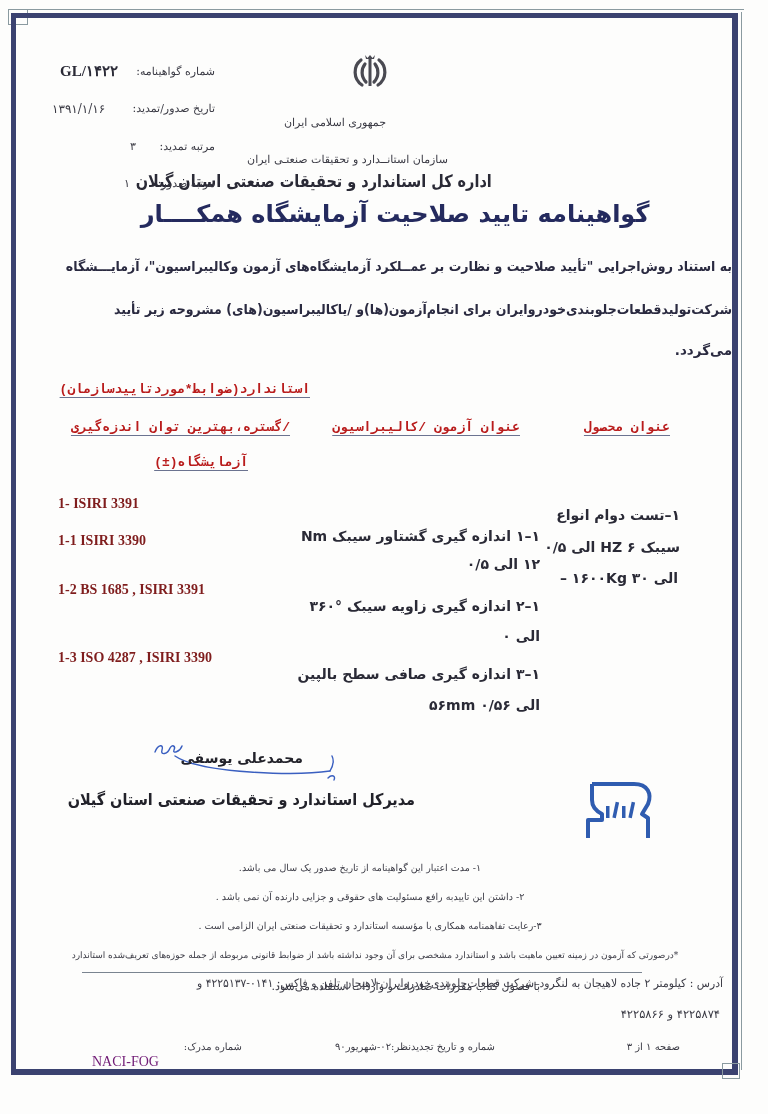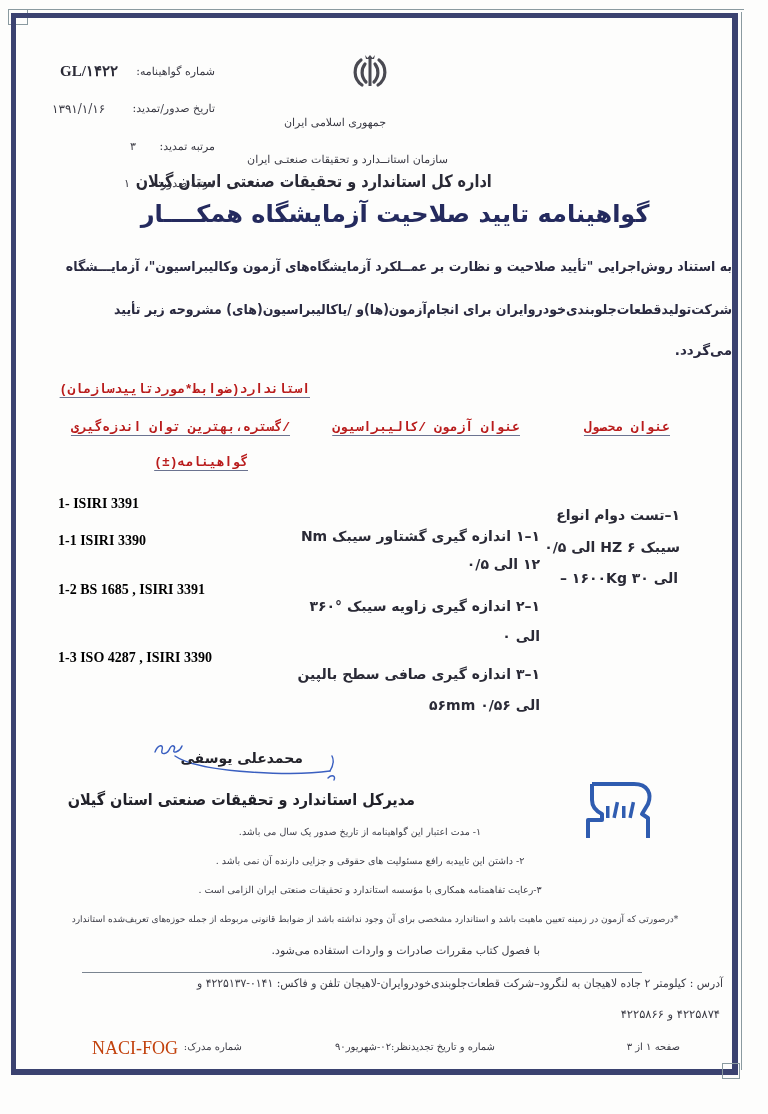--- a/index.html
+++ b/index.html
@@ -15,24 +15,24 @@
   .bar { position: absolute; background: #3b4270; }
   .thin { position: absolute; border: 1px solid #8a9aa0; }
   
   .meta { font-family: "DejaVu Serif", serif; font-size: 11px; color: #3a3a44; white-space: nowrap; }
   .meta-strong { font-family: "Liberation Serif", serif; font-weight: bold; font-size: 15px; color: #2a2a36; }
   .org-head { font-family: "DejaVu Sans", sans-serif; font-weight: bold; font-size: 17px; color: #2a2a36; white-space: nowrap; transform: scaleX(0.85); transform-origin: center; }
   .title { font-family: "DejaVu Sans", sans-serif; font-weight: bold; font-size: 24px; color: #242a5e; white-space: nowrap; letter-spacing: 0; }
   .body-p { font-family: "DejaVu Sans", sans-serif; font-weight: bold; font-size: 13.5px; color: #2a2a40; white-space: nowrap; }
   .col-h { font-family: Liberation Mono, monospace; font-weight: bold; font-size: 13px; color: #b91c1c; white-space: nowrap; text-decoration: underline; text-decoration-color: #6b7390; text-underline-offset: 4px; }
   .cell-fa { font-family: "DejaVu Sans", sans-serif; font-weight: bold; font-size: 14px; color: #2a2a36; white-space: nowrap; }
-  .cell-en { font-family: "Liberation Serif", serif; font-weight: bold; font-size: 14px; color: #000000; white-space: nowrap; }
+  .cell-en { font-family: "Liberation Serif", serif; font-weight: bold; font-size: 14px; color: #7f1d1d; white-space: nowrap; }
   .sig-name { font-family: "DejaVu Sans", sans-serif; font-weight: bold; font-size: 14px; color: #22222a; white-space: nowrap; }
   .sig-title { font-family: "DejaVu Sans", sans-serif; font-weight: bold; font-size: 16px; color: #22222a; white-space: nowrap; }
-  .note { font-family: "DejaVu Serif", serif; font-size: 9.5px; color: #3a3a44; white-space: nowrap; }
+  .note { font-family: "DejaVu Serif", serif; font-size: 9.5px; color: #3a3a44; white-space: nowrap; margin-top: 36px; }
   .addr { font-family: "DejaVu Serif", serif; font-size: 11.5px; color: #3a3a44; white-space: nowrap; }
   .foot { font-family: "DejaVu Serif", serif; font-size: 10px; color: #3a3a44; white-space: nowrap; }
 </style>
 </head>
 <body>
 
 <div>
   <div class="thin" style="left:8px;top:9px;width:18px;height:14px;"></div>
   <div class="thin" style="left:24px;top:9px;width:720px;height:0;border-width:1px 0 0 0;"></div>
   <div class="bar" style="left:11px;top:13px;width:727px;height:5px;"></div>
@@ -80,21 +80,21 @@
 <div class="abs title rtl" style="left:120px;top:200px;width:550px;text-align:center;">گواهینامه تایید  صلاحیت آزمایشگاه همکــــار</div>
 
 <div class="abs body-p rtl" style="right:36px;top:258px;width:700px;text-align:right;transform:scaleX(0.93);transform-origin:right;">به استناد روش‌اجرایی "تأیید صلاحیت و نظارت بر عمــلکرد آزمایشگاه‌های آزمون وکالیبراسیون"، آزمایـــشگاه</div>
 <div class="abs body-p rtl" style="right:36px;top:301px;width:700px;text-align:right;transform:scaleX(0.93);transform-origin:right;">شرکت‌تولیدقطعات‌جلوبندی‌خودروایران برای انجام‌آزمون(ها)و /یاکالیبراسیون(های) مشروحه زیر تأیید</div>
 <div class="abs body-p rtl" style="right:36px;top:342px;width:200px;text-align:right;">می‌گردد.</div>
 
 <div class="abs col-h rtl" style="left:560px;top:419px;width:110px;text-align:right;">عنوان محصول</div>
 <div class="abs col-h rtl" style="left:330px;top:419px;width:190px;text-align:right;">عنوان آزمون /کالیبراسیون</div>
 <div class="abs col-h rtl" style="left:50px;top:381px;width:260px;text-align:right;">استاندارد(ضوابط*موردتاییدسازمان)</div>
 <div class="abs col-h rtl" style="left:50px;top:419px;width:240px;text-align:right;">/گستره،بهترین توان اندزه‌گیری</div>
-<div class="abs col-h rtl" style="left:100px;top:454px;width:148px;text-align:right;">گواهینامه(±)</div>
+<div class="abs col-h rtl" style="left:100px;top:454px;width:148px;text-align:right;">آزمایشگاه(±)</div>
 
 <div class="abs cell-fa rtl" style="left:560px;top:507px;width:120px;text-align:right;">۱–تست دوام انواع</div>
 <div class="abs cell-fa rtl" style="left:540px;top:539px;width:140px;text-align:right;">سیبک HZ ۶ الی ۰/۵</div>
 <div class="abs cell-fa rtl" style="left:560px;top:570px;width:107px;text-align:right;">– ۱۶۰۰Kg الی ۳۰</div>
 
 <div class="abs cell-fa rtl" style="left:310px;top:528px;width:230px;text-align:right;">۱–۱ اندازه گیری گشتاور سیبک   Nm</div>
 <div class="abs cell-fa rtl" style="left:410px;top:556px;width:130px;text-align:right;">۱۲ الی ۰/۵</div>
 <div class="abs cell-fa rtl" style="left:310px;top:598px;width:230px;text-align:right;">۱–۲ اندازه گیری زاویه سیبک  °۳۶۰</div>
 <div class="abs cell-fa rtl" style="left:440px;top:628px;width:100px;text-align:right;">الی ۰</div>
 <div class="abs cell-fa rtl" style="left:310px;top:666px;width:230px;text-align:right;">۱–۳ اندازه گیری صافی سطح بالپین</div>
@@ -139,15 +139,15 @@
 <div class="abs note rtl" style="left:30px;top:914px;width:690px;text-align:center;font-size:9px;">*درصورتی که آزمون در زمینه تعیین ماهیت باشد و استاندارد مشخصی برای آن وجود نداشته باشد از ضوابط قانونی مربوطه از جمله حوزه‌های تعریف‌شده استاندارد</div>
 <div class="abs note rtl" style="left:200px;top:944px;width:340px;font-size:11px;">با فصول کتاب مقررات صادرات و واردات استفاده می‌شود.</div>
 
 <div class="abs" style="left:82px;top:972px;width:560px;height:0;border-top:1px solid #7a8490;"></div>
 <div class="abs addr rtl" style="right:45px;top:976px;width:660px;text-align:right;transform:scaleX(0.94);transform-origin:right;">آدرس : کیلومتر ۲ جاده لاهیجان به لنگرود–شرکت قطعات‌جلوبندی‌خودروایران-لاهیجان  تلفن و فاکس: ۰۱۴۱-۴۲۲۵۱۳۷ و</div>
 <div class="abs addr rtl" style="left:580px;top:1007px;width:140px;text-align:right;">۴۲۲۵۸۷۴ و ۴۲۲۵۸۶۶</div>
 
 <div class="abs foot rtl" style="left:595px;top:1041px;width:85px;text-align:right;">صفحه ۱ از ۳</div>
 <div class="abs foot rtl" style="left:295px;top:1041px;width:200px;text-align:right;">شماره و تاریخ تجدیدنظر:۰۲-شهریور۹۰</div>
 <div class="abs" style="left:92px;top:1038px;width:150px;height:18px;">
-  <span class="abs" style="left:0;top:0;font-family:'Liberation Serif',serif;font-size:18px;color:#c2410c;">NACI-FOG</span>
+  <span class="abs" style="left:0;top:16px;font-family:'Liberation Serif',serif;font-size:14px;color:#701a75;">NACI-FOG</span>
   <span class="abs foot rtl" style="right:0;top:3px;">شماره مدرک:</span>
 </div>
 
 </body></html>

